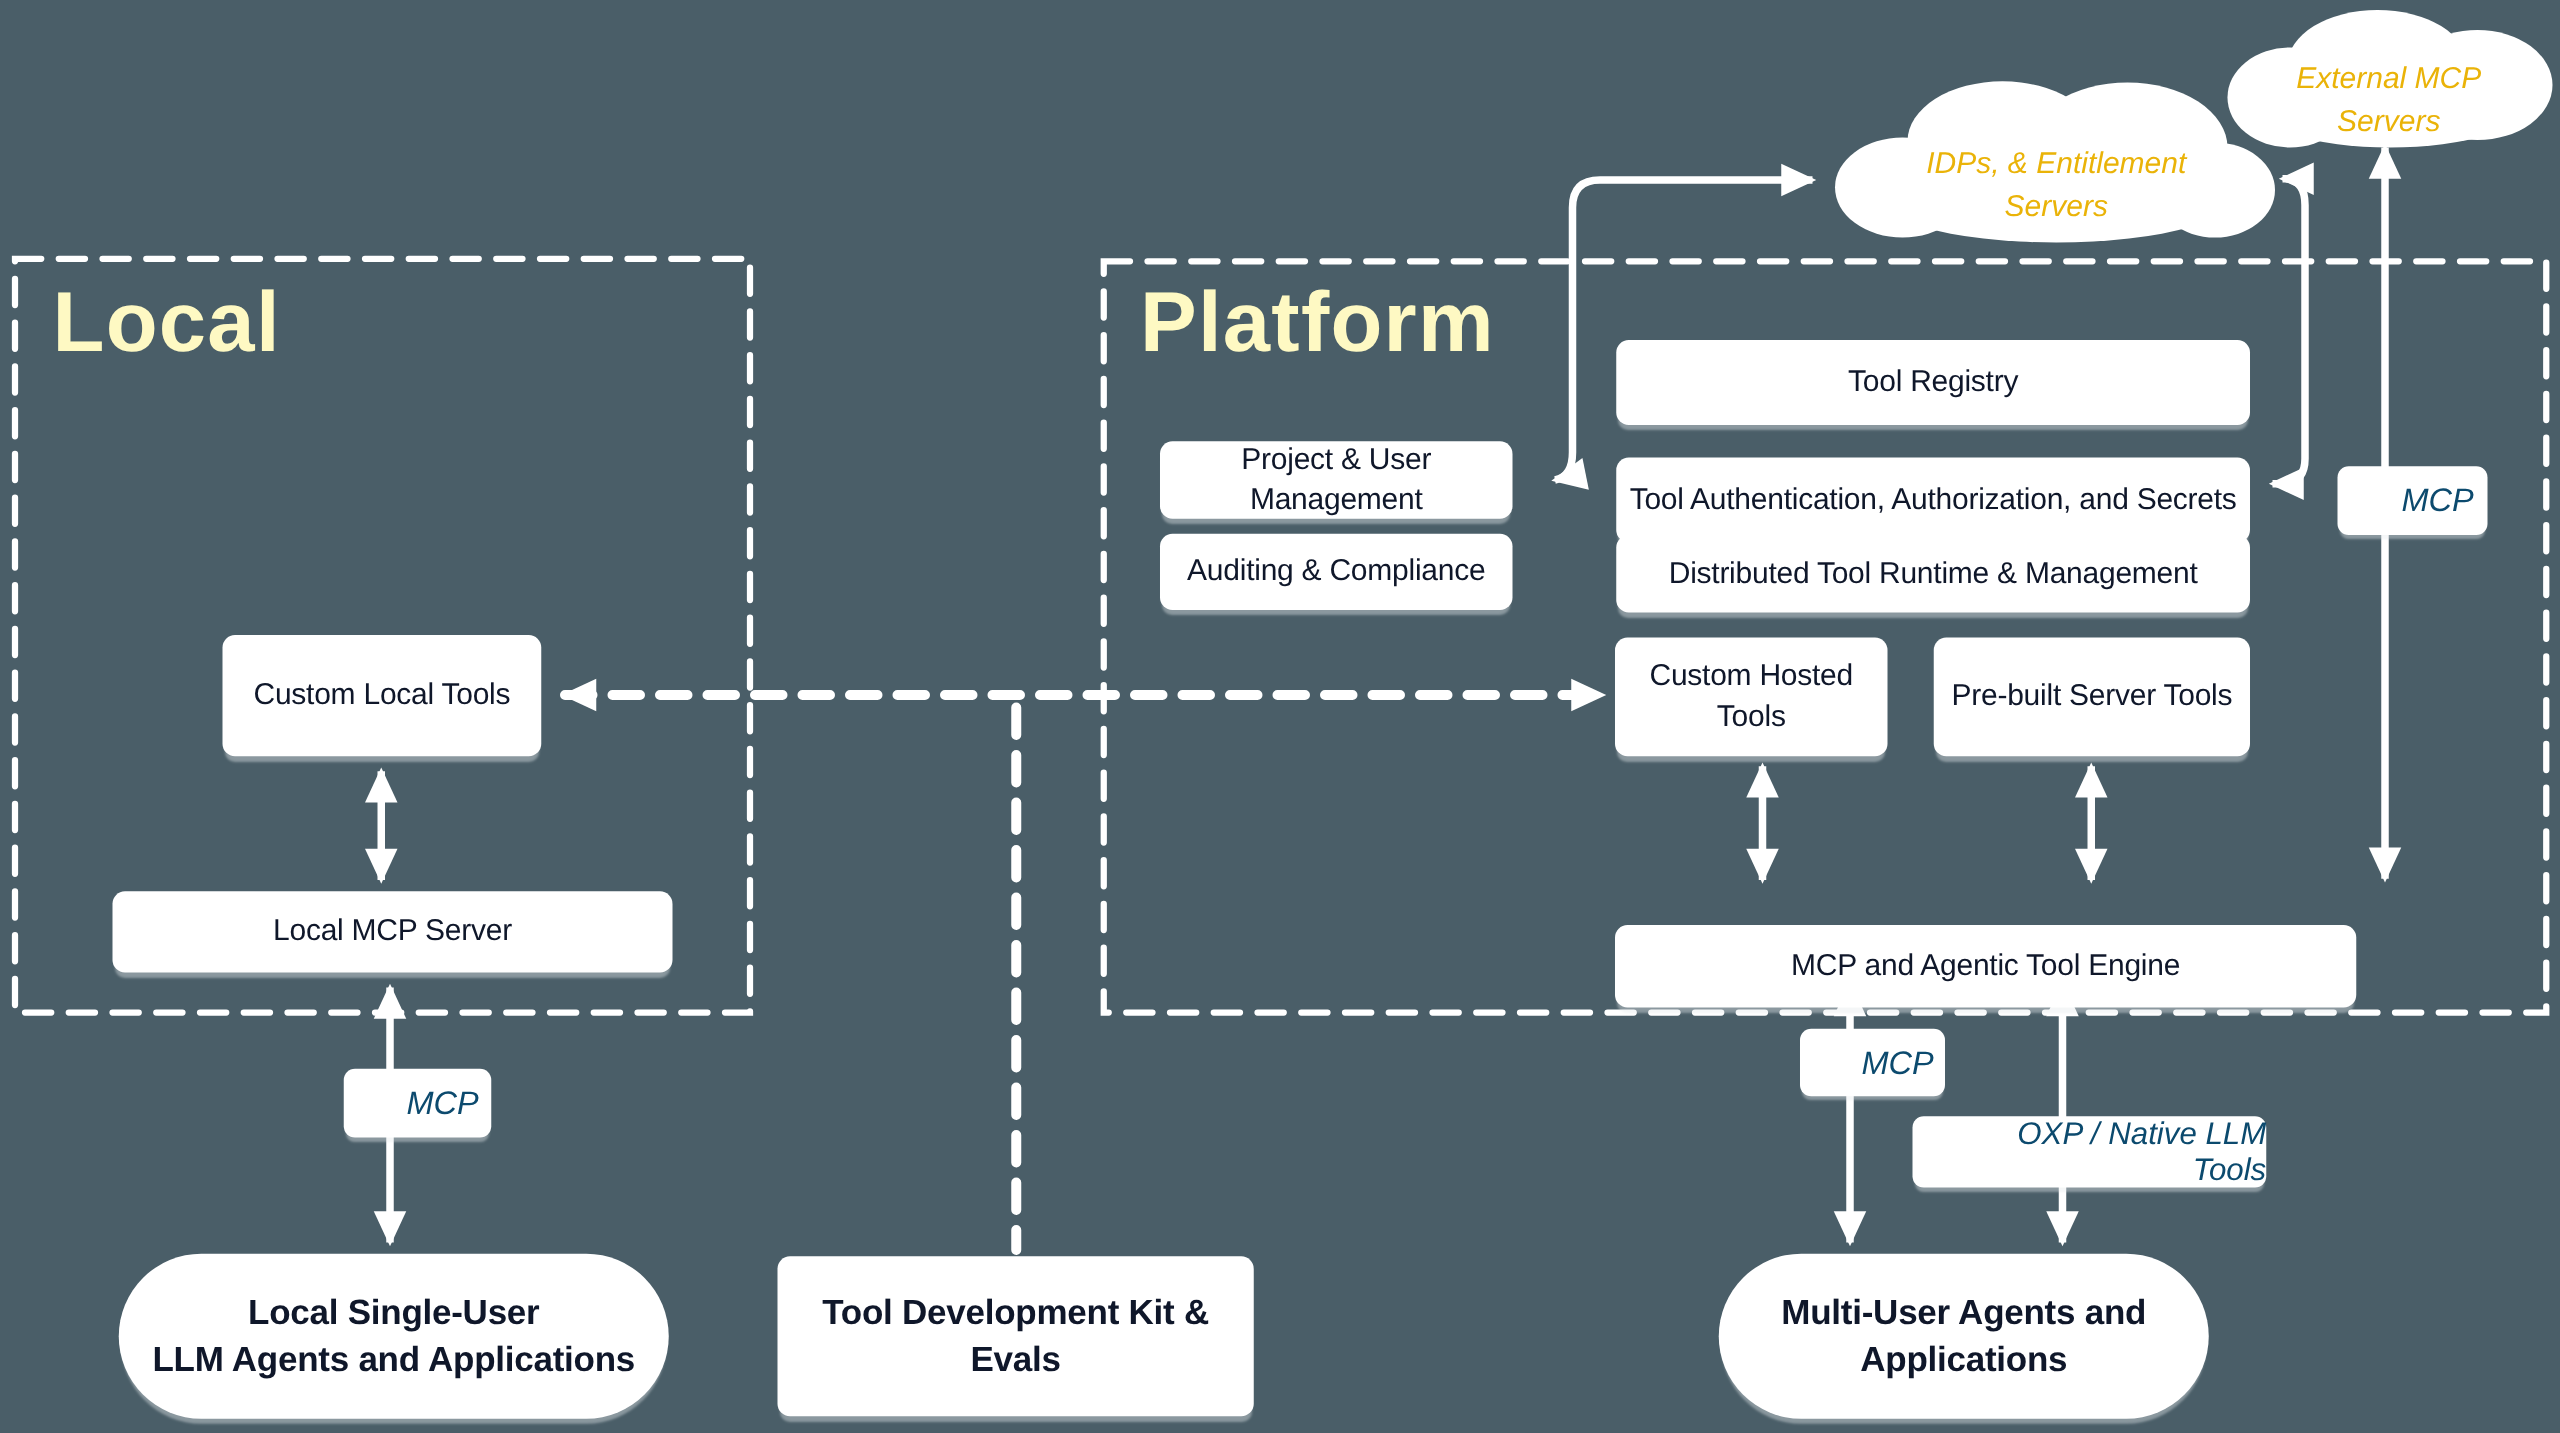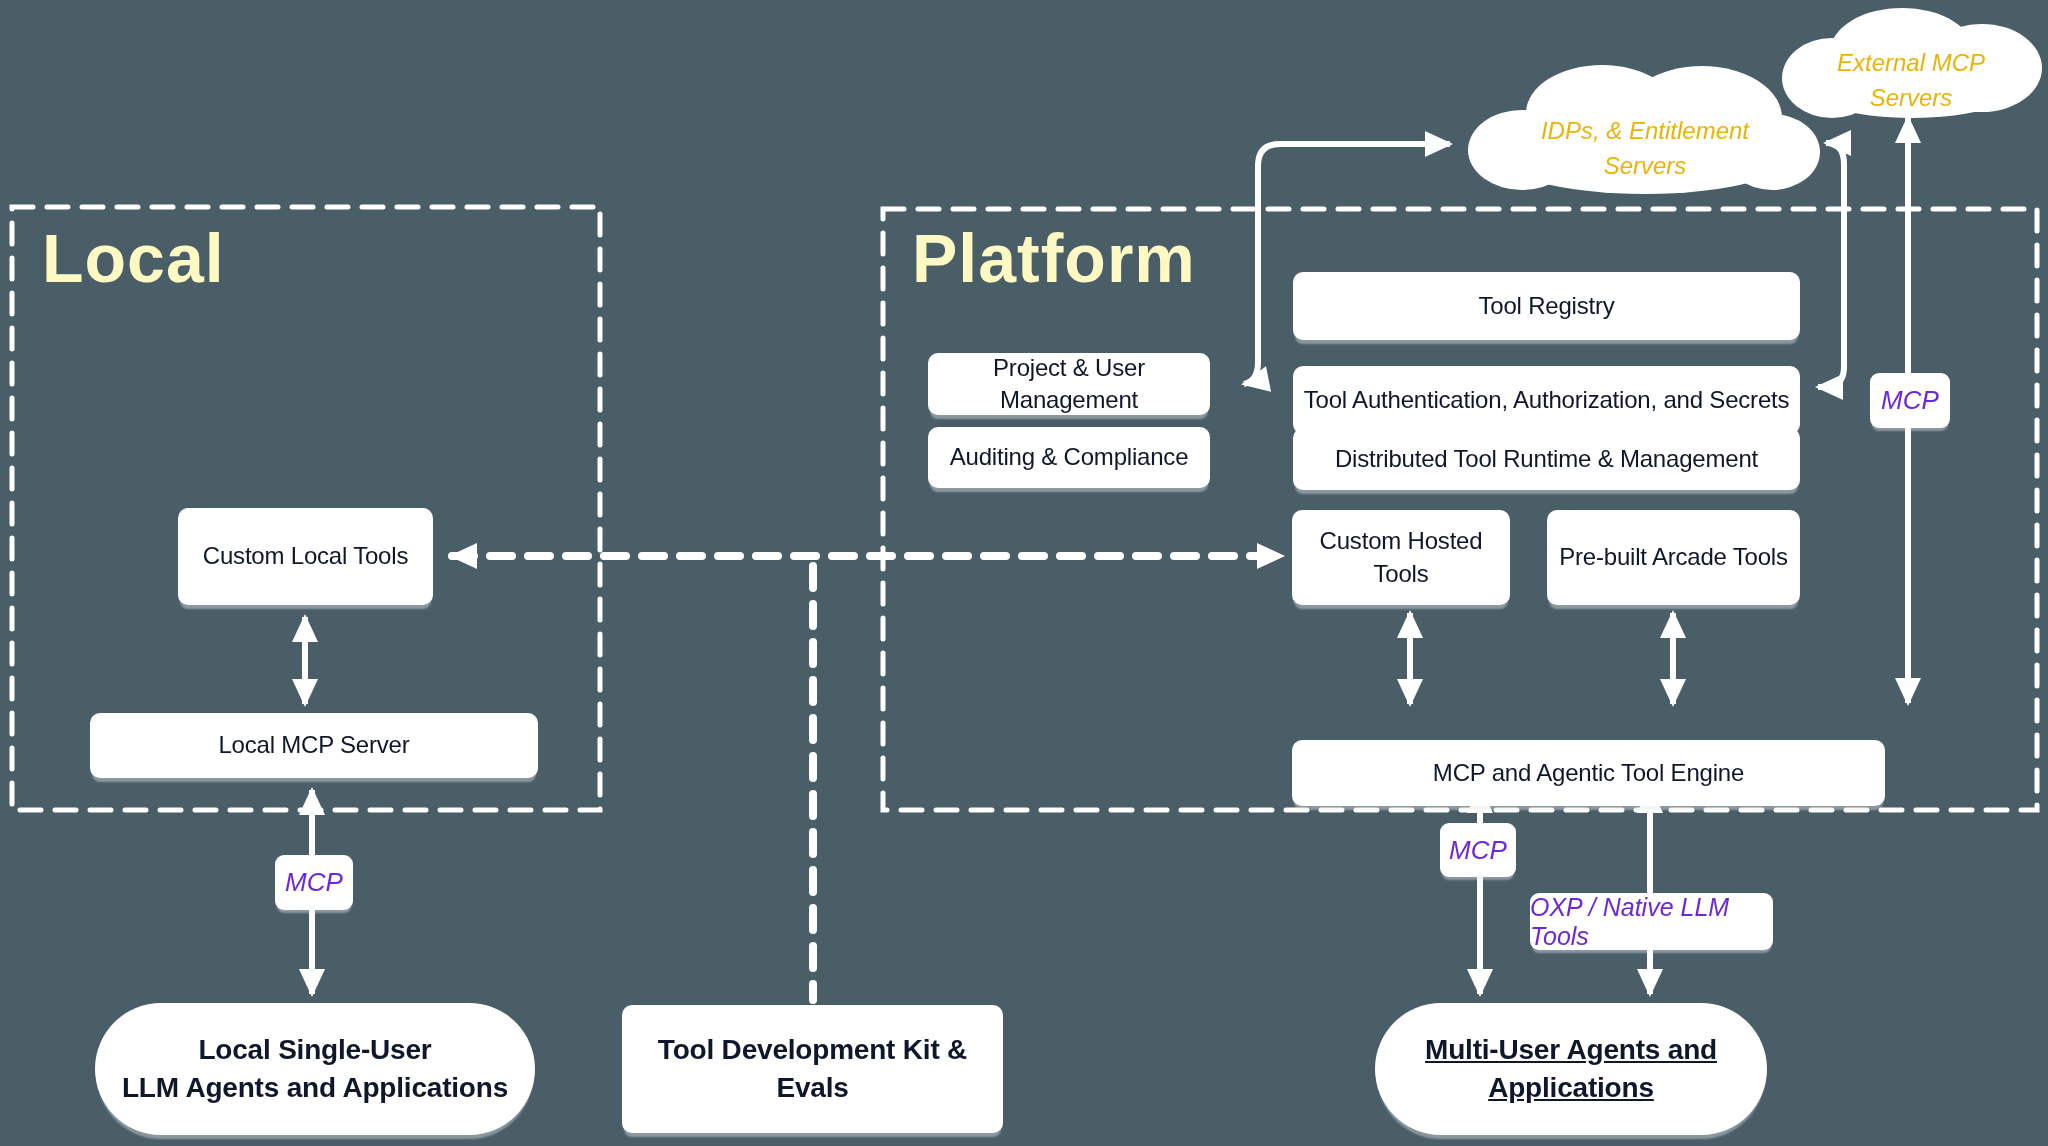--- a/index.html
+++ b/index.html
@@ -13,24 +13,25 @@
   }
   .node{
     position:absolute;background:#FFFFFF;border-radius:10px;color:#0f172a;
     display:flex;align-items:center;justify-content:center;text-align:center;
     font-size:24px;font-weight:500;letter-spacing:-0.2px;line-height:1.35;
     box-shadow:0 6px 2px -2px rgba(228,234,237,0.42);
   }
   .node.bold{font-weight:700;font-size:28px;}
   .pill{border-radius:70px;}
   .edge-label{
-    position:absolute;background:#FFFFFF;border-radius:9px;color:#6d28d9;
-    display:flex;align-items:center;justify-content:center;text-align:left;
+    position:absolute;background:#FFFFFF;border-radius:9px;color:#0c4a6e;
+    display:flex;align-items:center;justify-content:center;text-align:right;
     font-size:26px;font-style:italic;font-weight:500;
     box-shadow:0 5px 2px -2px rgba(228,234,237,0.42);
+    padding-left:40px;
   }
   .cloud-label{
     position:absolute;color:#eab308;font-size:24px;font-style:italic;font-weight:500;
     text-align:center;line-height:1.45;
   }
 </style>
 </head>
 <body>
 
 <div class="canvas">
@@ -82,34 +83,34 @@
     <div>IDPs, &amp; Entitlement</div>
     <div>Servers</div>
   </div>
 
   <div class="node" style="left:1293px;top:272px;width:507px;height:68px;">Tool Registry</div>
   <div class="node" style="left:1293px;top:350px;width:507px;height:68px;margin-top:16px;">Tool Authentication, Authorization, and Secrets</div>
   <div class="node" style="left:1293px;top:428px;width:507px;height:62px;">Distributed Tool Runtime &amp; Management</div>
   <div class="node" style="left:928px;top:353px;width:282px;height:62px;">Project &amp; User Management</div>
   <div class="node" style="left:928px;top:427px;width:282px;height:61px;">Auditing &amp; Compliance</div>
   <div class="node" style="left:1292px;top:510px;width:218px;height:95px;">Custom Hosted Tools</div>
-  <div class="node" style="left:1547px;top:510px;width:253px;height:95px;">Pre-built Arcade Tools</div>
+  <div class="node" style="left:1547px;top:510px;width:253px;height:95px;">Pre-built Server Tools</div>
   <div class="node" style="left:1292px;top:740px;width:593px;height:66px;">MCP and Agentic Tool Engine</div>
 
   <div class="node" style="left:178px;top:508px;width:255px;height:97px;">Custom Local Tools</div>
   <div class="node" style="left:90px;top:713px;width:448px;height:65px;">Local MCP Server</div>
 
   <div class="node bold pill" style="left:95px;top:1003px;width:440px;height:132px;">
     <div>
       <div>Local Single-User</div>
       <div>LLM Agents and Applications</div>
     </div>
   </div>
   <div class="node bold" style="left:622px;top:1005px;width:381px;height:128px;">Tool Development Kit &amp; Evals</div>
-  <div class="node bold pill" style="left:1375px;top:1003px;width:392px;height:132px;text-decoration:underline;">
+  <div class="node bold pill" style="left:1375px;top:1003px;width:392px;height:132px;">
     <div>
       <div>Multi-User Agents and</div>
       <div>Applications</div>
     </div>
   </div>
 
   <div class="edge-label" style="left:275px;top:855px;width:78px;height:55px;">MCP</div>
   <div class="edge-label" style="left:1870px;top:373px;width:80px;height:55px;">MCP</div>
   <div class="edge-label" style="left:1440px;top:823px;width:76px;height:54px;">MCP</div>
   <div class="edge-label" style="left:1517px;top:893px;width:243px;height:57px;font-size:25px;margin-left:13px;">OXP / Native LLM Tools</div>

